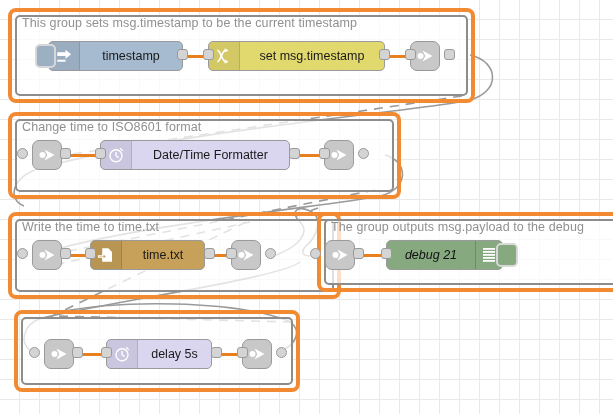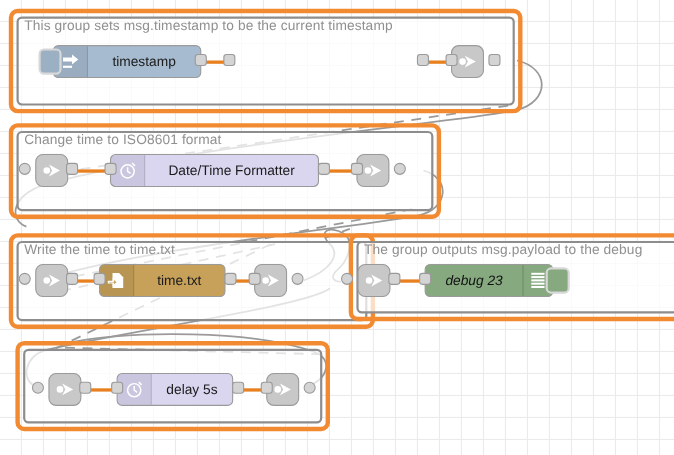--- a/index.html
+++ b/index.html
@@ -199,20 +199,31 @@
       <svg width="18" height="18" viewBox="0 0 24 24" aria-hidden="true">
         <path d="M3 7 h11 V3.5 L21.5 9.5 L14 15.5 V12 H3 Z" fill="#ffffff"></path>
         <rect x="3" y="17" width="11" height="2.6" fill="#ffffff"></rect>
       </svg>
     </div>
     <div class="label">timestamp</div>
   </div>
   <div class="inject-btn" style="left:35px; top:44px;"></div>
   <div class="port" style="left:177px; top:49px;"></div>
 
+  <div class="node node-change" style="left:208px; top:41px; width:177px;">
+    <div class="icon-box">
+      <svg width="18" height="18" viewBox="0 0 24 24" aria-hidden="true">
+        <path d="M3 4.5 C8 4.5 9 19.5 14 19.5" stroke="#ffffff" stroke-width="2.2" fill="none"></path>
+        <path d="M3 19.5 C8 19.5 9 4.5 14 4.5" stroke="#ffffff" stroke-width="2.2" fill="none"></path>
+        <path d="M13 1.6 L18 4.5 L13 7.4 Z" fill="#ffffff"></path>
+        <path d="M13 16.6 L18 19.5 L13 22.4 Z" fill="#ffffff"></path>
+      </svg>
+    </div>
+    <div class="label">set msg.timestamp</div>
+  </div>
   <div class="port" style="left:203px; top:49px;"></div>
   <div class="port" style="left:379px; top:49px;"></div>
 
   <div class="link-node" style="left:410px; top:41px;">
     <svg width="20" height="20" viewBox="0 0 24 24" aria-hidden="true">
       <path d="M3 12 a3.6 3.6 0 1 1 7.2 0 a3.6 3.6 0 1 1 -7.2 0" fill="#ffffff"></path>
       <path d="M9 5.5 L21 12 L9 18.5 L12.5 12 Z" fill="#ffffff"></path>
     </svg>
   </div>
   <div class="port" style="left:405px; top:49px;"></div>
@@ -305,21 +316,21 @@
   <div class="link-node" style="left:325px; top:240px;">
     <svg width="20" height="20" viewBox="0 0 24 24" aria-hidden="true">
       <path d="M3 12 a3.6 3.6 0 1 1 7.2 0 a3.6 3.6 0 1 1 -7.2 0" fill="#ffffff"></path>
       <path d="M9 5.5 L21 12 L9 18.5 L12.5 12 Z" fill="#ffffff"></path>
     </svg>
   </div>
   <div class="port" style="left:310px; top:248px; border-radius:50%;"></div>
   <div class="port" style="left:353px; top:248px;"></div>
 
   <div class="node node-debug" style="left:386px; top:240px; width:117px;">
-    <div class="label italic">debug 23</div>
+    <div class="label italic">debug 21</div>
     <div class="debug-bars">
       <svg width="14" height="16" viewBox="0 0 14 16" aria-hidden="true">
         <rect x="1" y="1" width="12" height="1.8" fill="#ffffff"></rect>
         <rect x="1" y="4" width="12" height="1.8" fill="#ffffff"></rect>
         <rect x="1" y="7" width="12" height="1.8" fill="#ffffff"></rect>
         <rect x="1" y="10" width="12" height="1.8" fill="#ffffff"></rect>
         <rect x="1" y="13" width="12" height="1.8" fill="#ffffff"></rect>
       </svg>
     </div>
   </div>

